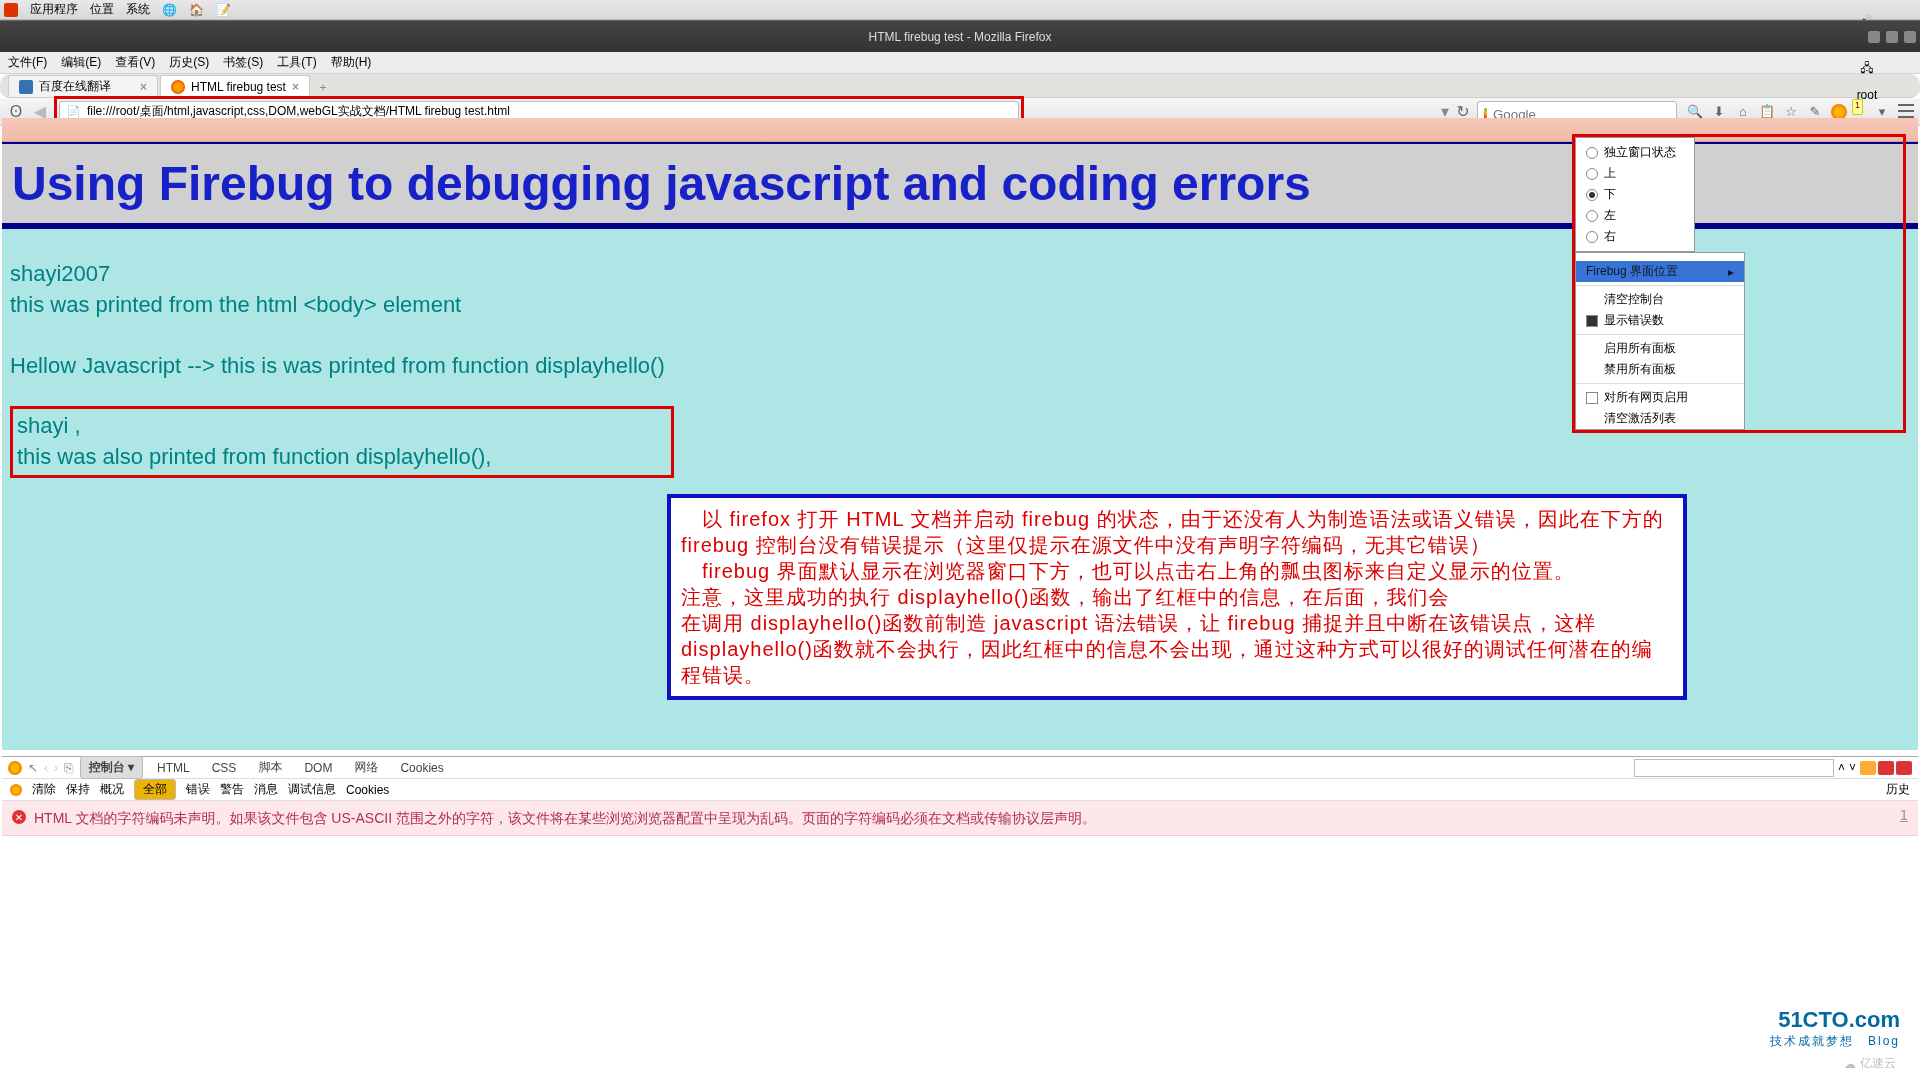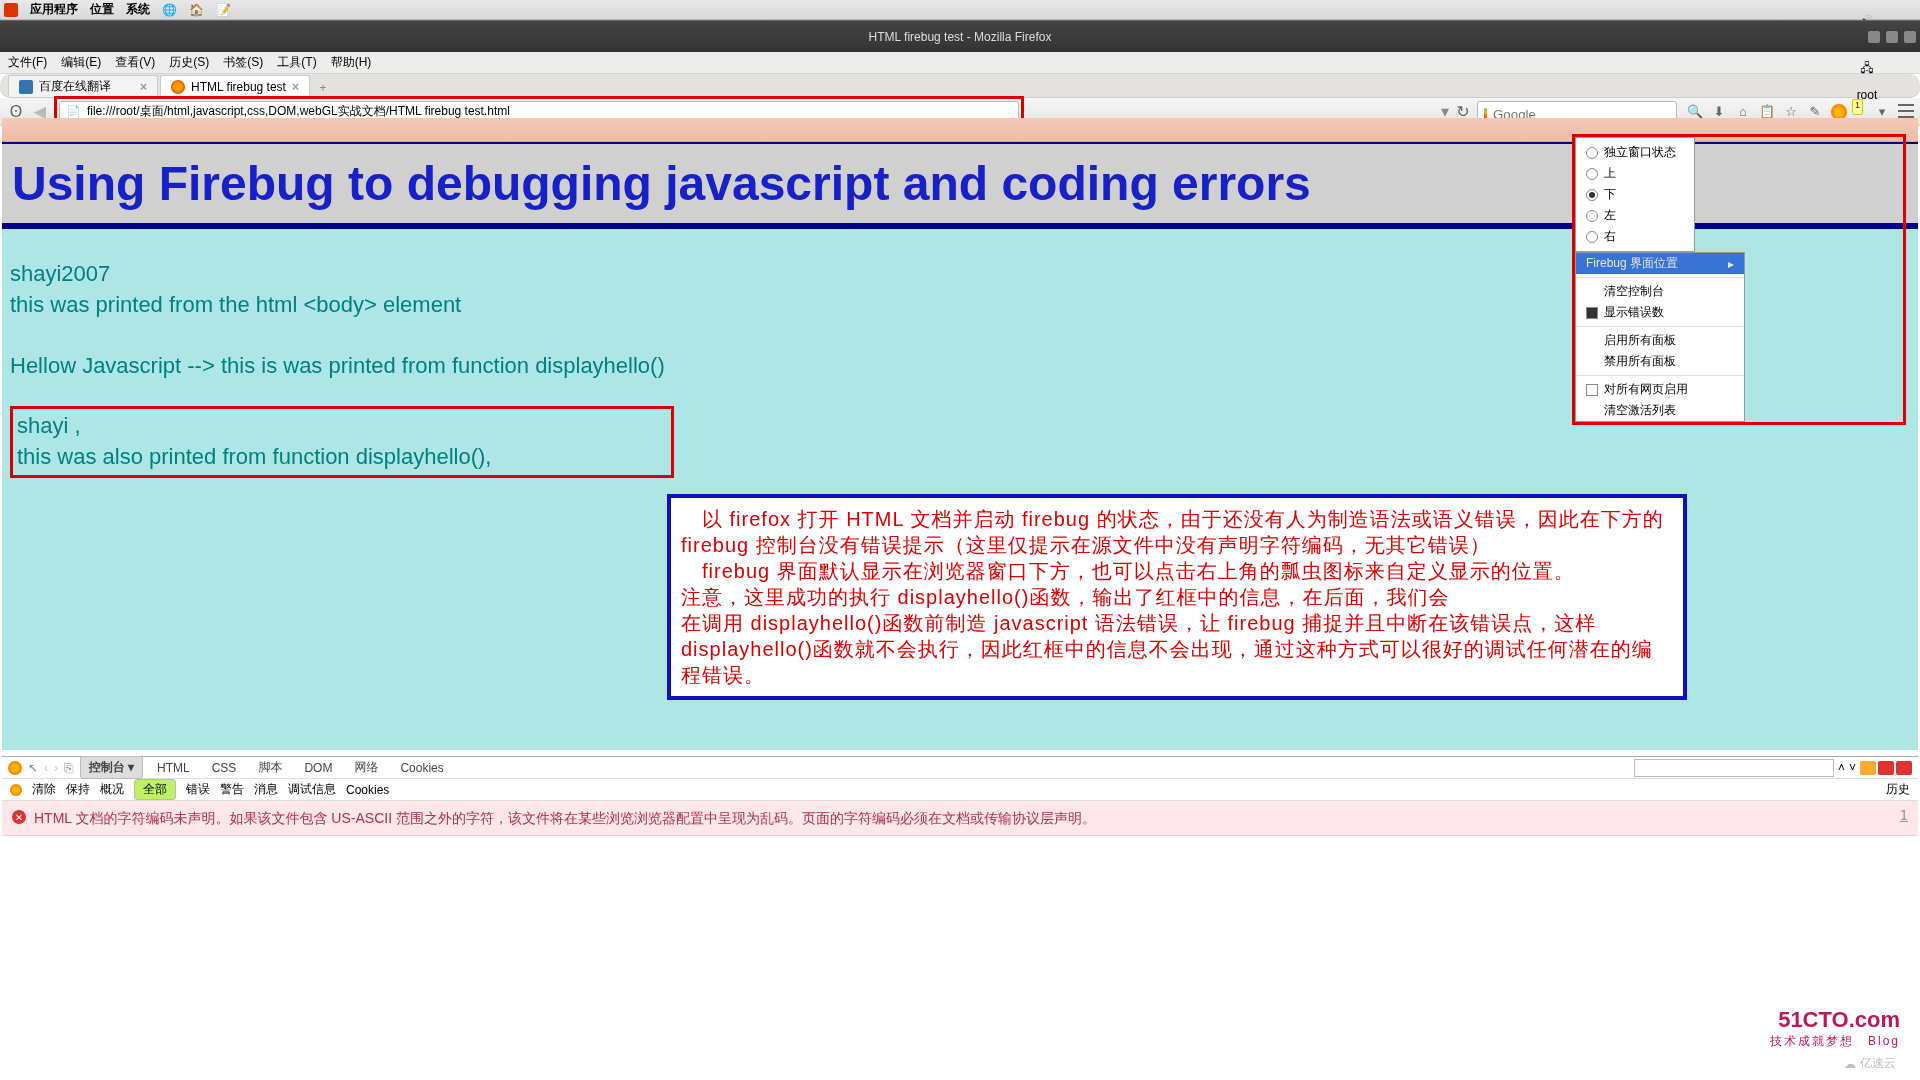--- a/index.html
+++ b/index.html
@@ -1,20 +1,20 @@
 <!DOCTYPE html>
 <html><head>
 <meta charset="utf-8">
 <style>
 * { margin:0; padding:0; box-sizing:border-box; font-family:"Microsoft YaHei",Arial,sans-serif; }
 body { width:1920px; height:1080px; background:#fff; overflow:hidden; position:relative; }
 
 
 .tb { height:20px; background:linear-gradient(#e8e8e8,#d8d8d8); display:flex; align-items:center; font-size:12px; padding:0 4px; gap:12px; border-bottom:1px solid #bbb; position:relative; }
-.tb-left { display:flex; gap:12px; align-items:center;font-weight:bold; }
+.tb-left { display:flex; gap:12px; align-items:center; }
 .tb-right { position:absolute; right:6px; display:flex; gap:8px; align-items:center;flex-direction:column; }
 .ticon { width:14px; height:14px; display:inline-block; }
 .foot { width:14px; height:14px; background:#d30; border-radius:2px; }
 
 
 .ff-title { height:32px; background:linear-gradient(#444,#333); color:#ddd; display:flex; align-items:center; justify-content:center; font-size:12px; position:relative; border-top:1px solid #666; }
 .ff-title .wbtns { position:absolute; right:4px; display:flex; gap:6px; }
 .wb { width:12px; height:12px; background:#888; border-radius:2px; }
 
 .menubar { height:22px; background:#ededed; display:flex; align-items:center; font-size:12px; gap:14px; padding:10px 8px; border-bottom:1px solid #d5d5d5; }
@@ -41,21 +41,21 @@
 .ham { width:16px; height:14px; display:flex; flex-direction:column; justify-content:space-between; }
 .ham div { height:2px; background:#666; }
 .firebugbtn { width:16px; height:16px; background:radial-gradient(circle,#fb0 30%,#f70 70%); border-radius:50%; }
 .badge { background:#fffe99; border:1px solid #cc0; font-size:9px; padding:0 2px; border-radius:2px; position:relative; top:-5px; left:-3px; color:#700; }
 
 
 .fb-menu { position:absolute; right:14px; top:134px; width:334px; font-size:12px; z-index:100; border:3px solid #d00; display:flex;flex-direction:column; }
 .fb-menu-left { width:120px; background:#fff; border:1px solid #999; padding:4px 0; }
 .fb-menu-right { width:170px; background:#fff; border:1px solid #999; padding:0; }
 .fb-mi { padding:2px 10px; display:flex; align-items:center; gap:6px; }
-.fb-mi.hl { background:#3874d6; color:#e5e5e5; }
+.fb-mi.hl { background:#3874d6; color:#0f172a;margin-top:8px; }
 .fb-sep { height:1px; background:#ddd; margin:3px 0; }
 .radio { width:12px; height:12px; border:1px solid #888; border-radius:50%; display:inline-block; position:relative; }
 .radio.on::after { content:''; position:absolute; inset:2px; background:#333; border-radius:50%; }
 .chk { width:12px; height:12px; border:1px solid #888; display:inline-block; }
 .chk.on { background:#333; }
 
 
 .page { position:absolute; top:118px; left:2px; right:2px; height:632px; background:#aee6e6; }
 .page .hdr-strip { height:24px; background:linear-gradient(#f6c6b8,#eebda8); border-bottom:1px solid #d99; }
 .page h1 { font-family:Arial,sans-serif; font-weight:bold; font-size:48px; color:#1820c8; background:#d0d0d0; padding:12px 10px; border-top:2px solid #00008b; border-bottom:6px solid #00008b; }
@@ -68,31 +68,31 @@
 .fb-row1 { height:22px; display:flex; align-items:center; gap:6px; padding:0 6px; border-bottom:1px solid #ddd; }
 .fb-row1 .fbtab { padding:2px 8px; color:#444; cursor:pointer; }
 .fb-row1 .fbtab.on { background:#ddd; border:1px solid #bbb; border-radius:3px; font-weight:bold; }
 .fb-row1 .left-icons { display:flex; gap:6px; color:#888; align-items:center; }
 .fb-row1 .search-r { margin-left:auto; display:flex; align-items:center; gap:4px; }
 .fb-row1 .sr-input { width:200px; height:18px; border:1px solid #bbb; }
 .fb-row1 .closebtns { display:flex; gap:2px; }
 .cb { width:16px; height:14px; background:#d33; border-radius:2px; }
 .cb.y { background:#fa3; }
 .fb-row2 { height:22px; display:flex; align-items:center; gap:10px; padding:0 8px; border-bottom:1px solid #ddd; }
-.fb-row2 .pill { padding:1px 8px; border:1px solid #bbb; border-radius:3px; background:#bef264; }
+.fb-row2 .pill { padding:1px 8px; border:1px solid #bbb; border-radius:3px; background:#eab308; }
 .fb-row2 .r { margin-left:auto; }
 .bugic { width:14px; height:14px; background:radial-gradient(circle,#fb0 30%,#f70 70%); border-radius:50%; }
 
 .fb-err { padding:6px 10px; background:#fde7ea; display:flex; gap:8px; font-size:14px; color:#b03050; align-items:flex-start; border-bottom:1px solid #f3ccd3; }
 .erricon { width:14px; height:14px; border-radius:50%; background:#d33; color:#fff; font-size:10px; display:flex; align-items:center; justify-content:center; flex-shrink:0; margin-top:3px; }
 .fb-err .txt { max-width:1420px; line-height:1.6; }
 .fb-err .ln { margin-left:auto; color:#999; font-family:monospace; text-decoration:underline; }
 
 
-.wm1 { position:absolute; right:20px; bottom:30px; font-family:Arial; color:#be185d; font-size:22px; font-weight:bold; text-align:right; }
+.wm1 { position:absolute; right:20px; bottom:30px; font-family:Arial; color:#0369a1; font-size:22px; font-weight:bold; text-align:right; }
 .wm1 small { font-size:12px; font-weight:normal; display:block; letter-spacing:2px; }
 .wm2 { position:absolute; right:24px; bottom:8px; color:#bfbfbf; font-size:12px; display:flex; align-items:center; gap:4px; }
 
 .cursor { position:absolute; left:1572px; top:196px; font-size:14px; color:#000; pointer-events:none; }
 </style>
 </head>
 <body>
 
 <div class="tb">
   <div class="tb-left">

